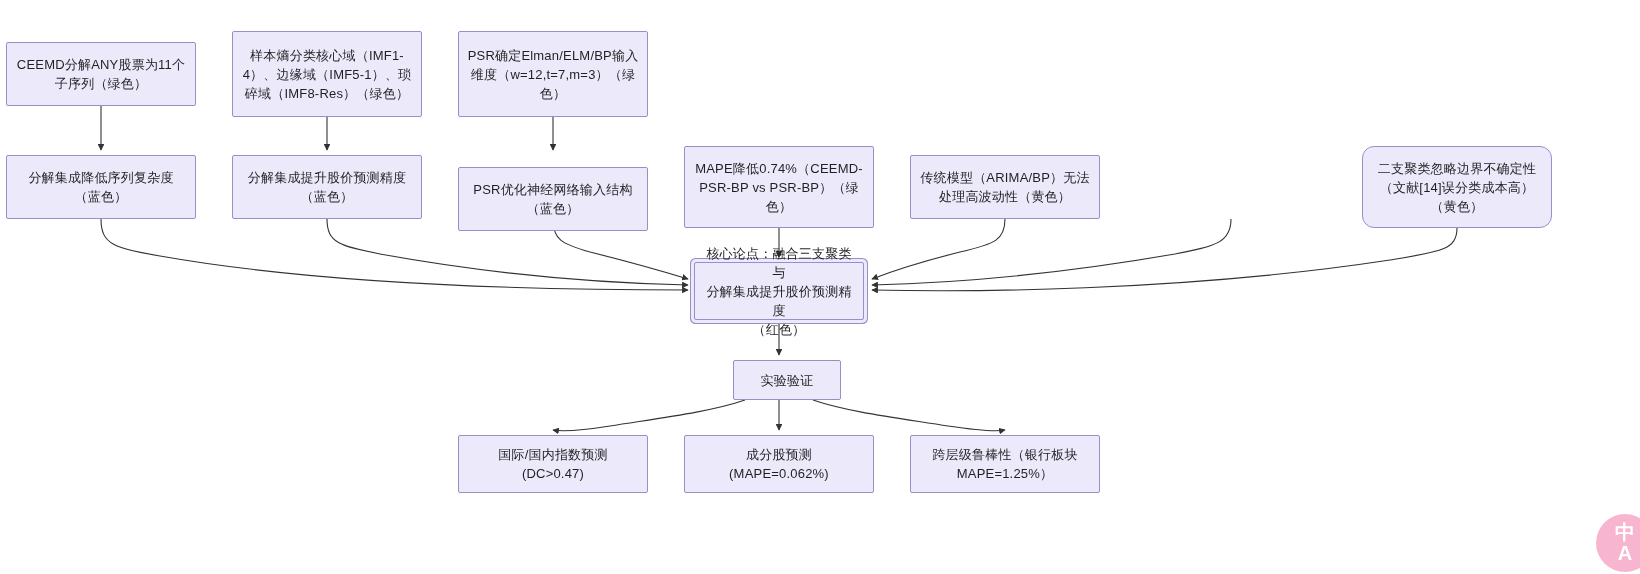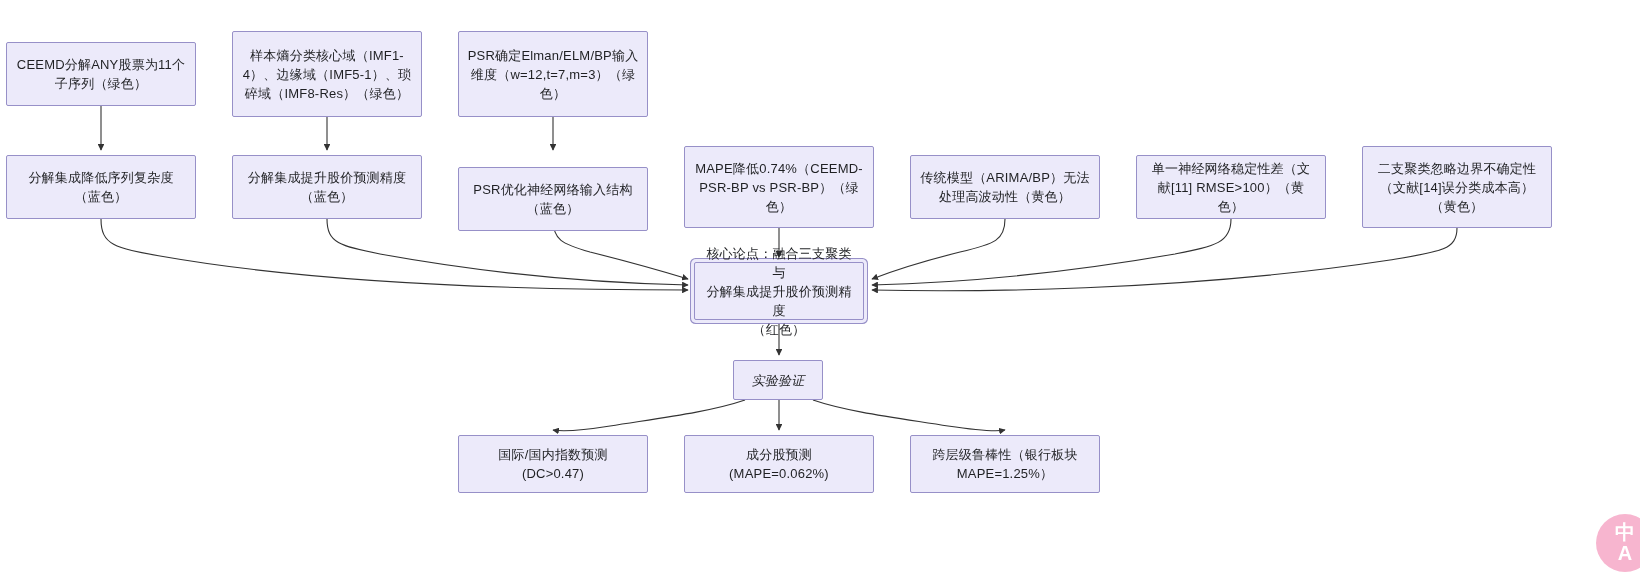--- a/index.html
+++ b/index.html
@@ -143,38 +143,34 @@
     <span>MAPE降低0.74%（CEEMD-
 PSR-BP vs PSR-BP）（绿
 色）</span>
   </div>
 
   <div class="node" style="left:910px; top:155px; width:190px; height:64px;">
     <span>传统模型（ARIMA/BP）无法
 处理高波动性（黄色）</span>
   </div>
 
-  <div class="node" style="left:1136px; top:155px; width:190px; height:64px;">
-    <span>单一神经网络稳定性差（文
-献[11] RMSE&gt;100）（黄色）</span>
-  </div>
 
-  <div class="node" style="left:1362px; top:146px; width:190px; height:82px;">
+  <div class="node" style="left:1362px; top:146px; width:190px; height:82px;border-radius:12px;">
     <span>二支聚类忽略边界不确定性
 （文献[14]误分类成本高）
 （黄色）</span>
   </div>
 
   <div class="node core" style="left:694px; top:262px; width:170px; height:58px;">
     <span>核心论点：融合三支聚类与
 分解集成提升股价预测精度
 （红色）</span>
   </div>
 
-  <div class="node" style="left:733px; top:360px; width:90px; height:40px;font-style:italic;">
+  <div class="node" style="left:733px; top:360px; width:108px; height:40px;">
     <span>实验验证</span>
   </div>
 
   <div class="node" style="left:458px; top:435px; width:190px; height:58px;">
     <span>国际/国内指数预测
 (DC&gt;0.47)</span>
   </div>
 
   <div class="node" style="left:684px; top:435px; width:190px; height:58px;">
     <span>成分股预测

